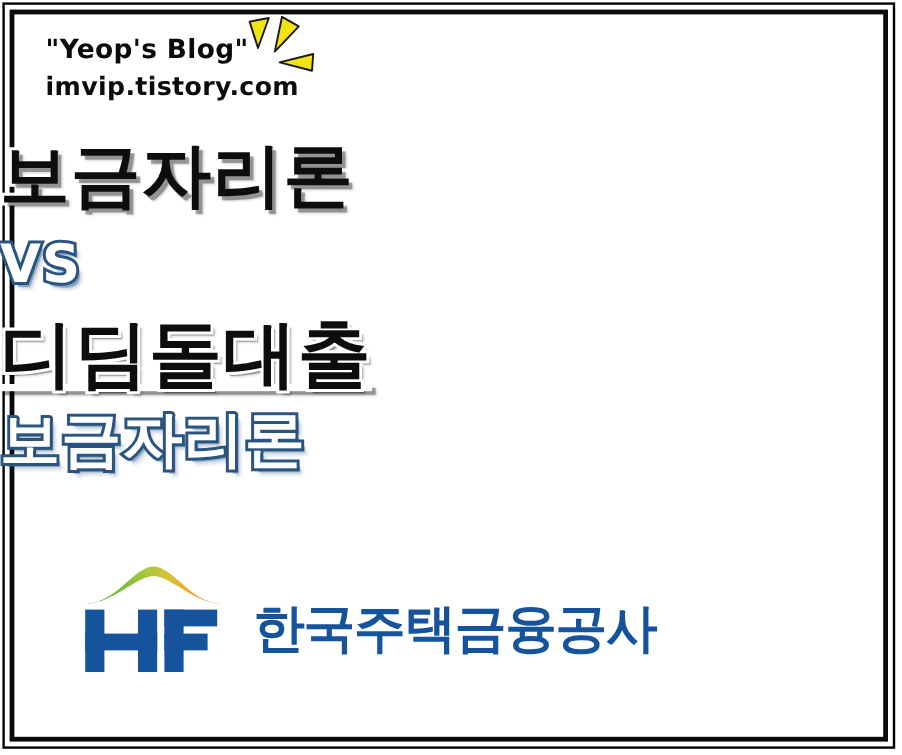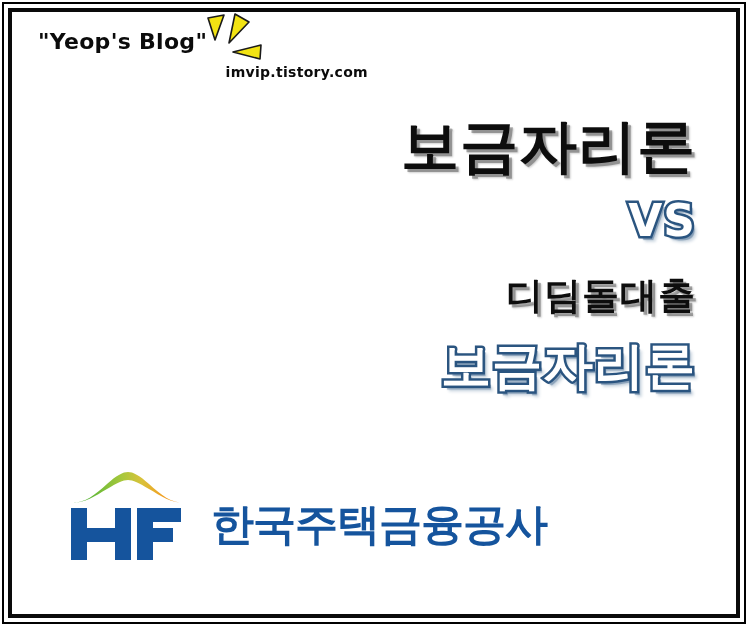--- a/index.html
+++ b/index.html
@@ -54,38 +54,38 @@
     width: 330px;
   }
   .wm-line {
     font-family: "DejaVu Sans", "Liberation Sans", sans-serif;
     font-weight: bold;
     color: #0b0b0b;
     letter-spacing: 0.3px;
     white-space: nowrap;
   }
   .wm-line1 { font-size: 22px; line-height: 30px; }
-  .wm-line2 { font-size: 14px; line-height: 30px; text-align: right; }
+  .wm-line2 { font-size: 21px; line-height: 30px; }
 
   
   .sparkles {
     position: absolute;
     left: 203px;
     top: 12px;
     width: 72px;
     height: 54px;
   }
 
   
   .headline {
     position: absolute;
     left: 0;
     top: 110px;
     width: 696px;
-    text-align: right;
+    text-align: left;
   }
   .hl {
     font-family: "DejaVu Sans", "Liberation Sans", sans-serif;
     font-weight: bold;
     letter-spacing: 1px;
     white-space: nowrap;
     display: block;
   }
 
   
@@ -102,21 +102,21 @@
     color: #ffffff;
     -webkit-text-stroke: 5px #2b5580;
     paint-order: stroke fill;
     text-shadow:
        3px 4px 1px rgba(43,85,128,0.45),
        5px 6px 3px rgba(43,85,128,0.22);
   }
 
   .hl-line1 { font-size: 58px; line-height: 72px; }
   .hl-line2 { font-size: 44px; line-height: 78px; }
-  .hl-line3 { font-size: 37px; line-height: 72px; }
+  .hl-line3 { font-size: 61px; line-height: 72px; text-decoration: underline; }
   .hl-line4 { font-size: 50px; line-height: 68px; }
 
   
   .logo-lockup {
     position: absolute;
     left: 0;
     top: 470px;
     width: 616px;
     display: flex;
     align-items: center;

